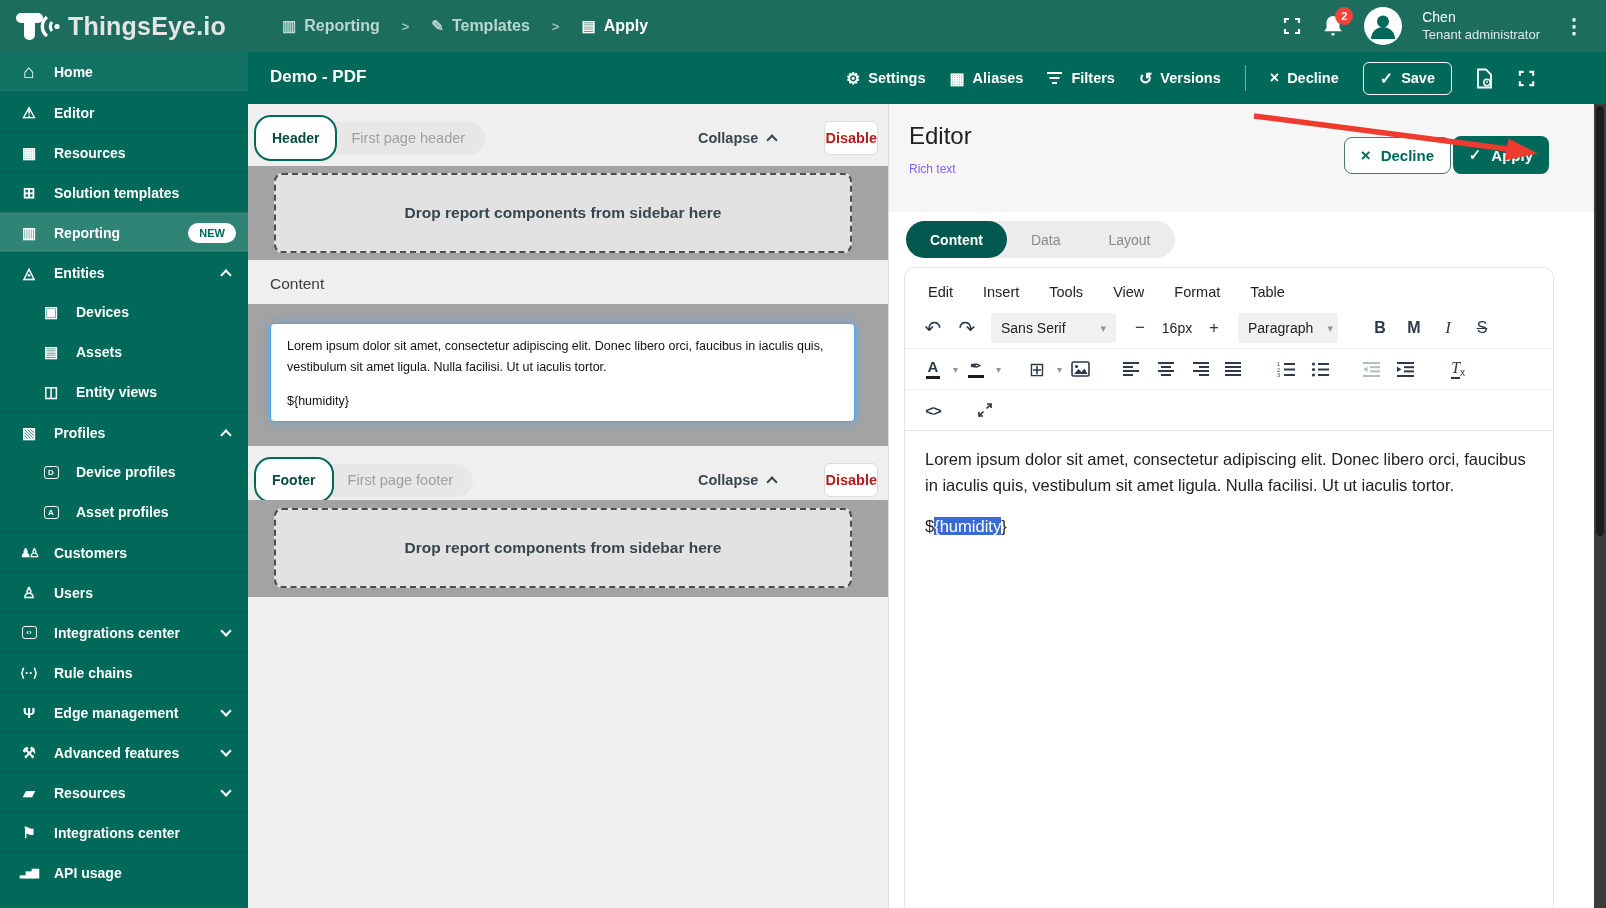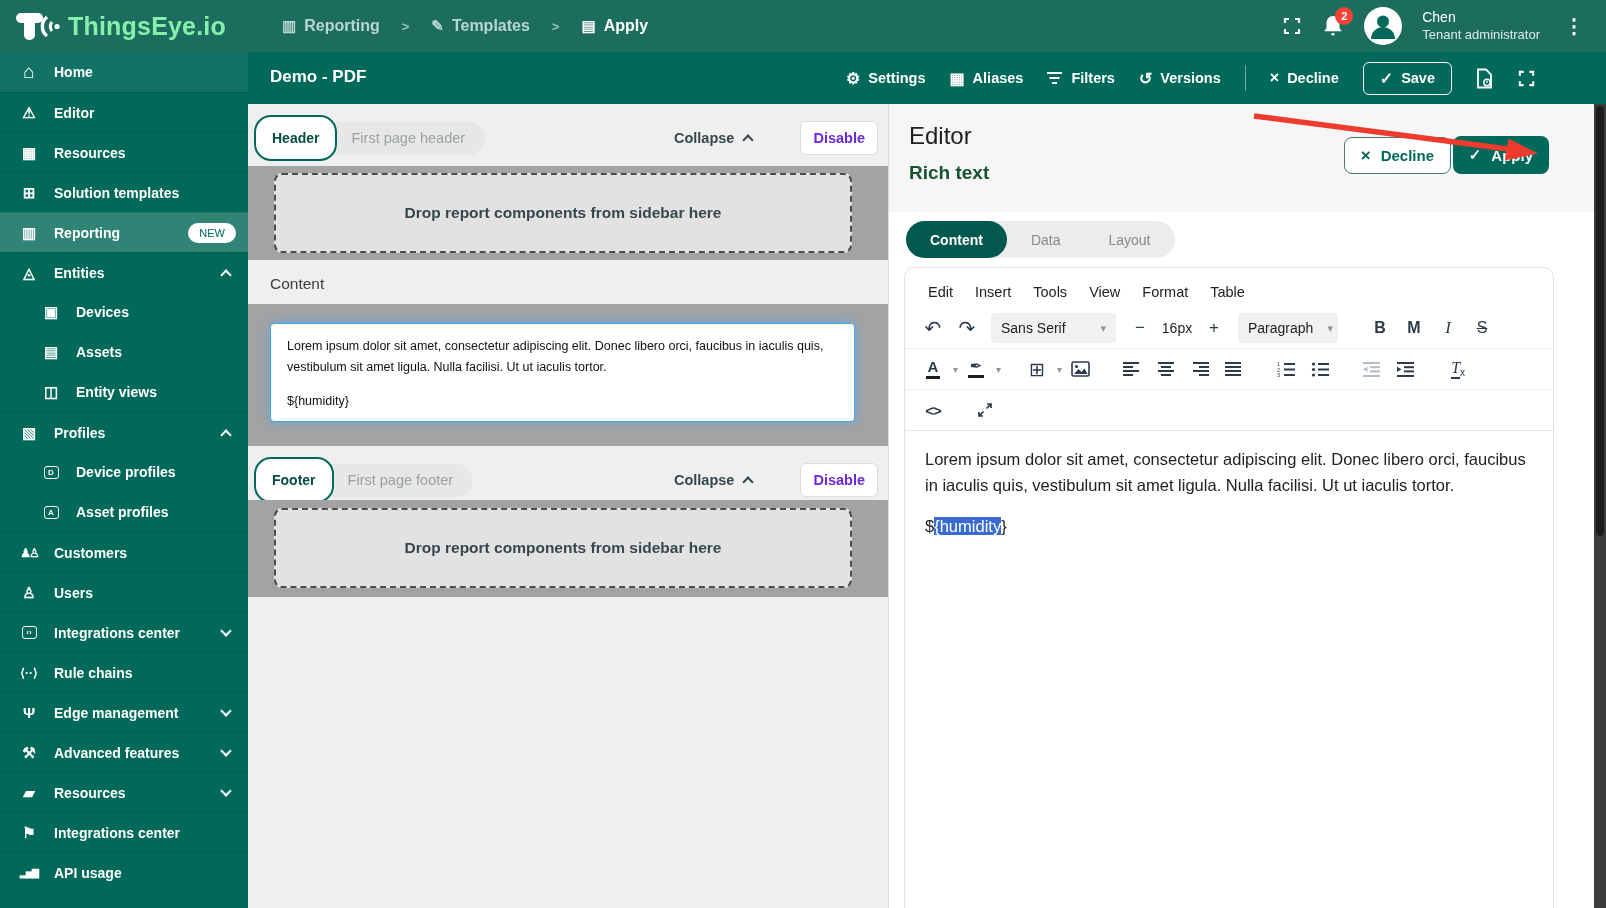--- a/index.html
+++ b/index.html
@@ -2,21 +2,21 @@
 <html><head>
 <meta charset="utf-8">
 <style>
   * { margin:0; padding:0; box-sizing:border-box; }
   html,body { width:1606px; height:908px; }
   body { font-family:"Liberation Sans", sans-serif; position:relative; overflow:hidden; background:#fff; }
 
   
   .topbar { position:absolute; left:0; top:0; width:1606px; height:52px; background:#1d6d5f; display:flex; align-items:center; z-index:20; }
   .logo { display:flex; align-items:center; gap:8px; margin-left:14px; }
-  .logo-text { color:#86efac; font-size:25px; font-weight:bold; letter-spacing:.2px; }
+  .logo-text { color:#e5e5e5; font-size:25px; font-weight:bold; letter-spacing:.2px; }
   .crumbs { position:absolute; left:282px; display:flex; align-items:center; gap:12px; color:#b9d6cf; font-size:16px; font-weight:600; }
   .crumb { display:flex; align-items:center; gap:8px; cursor:pointer; }
   .crumb .cicon { font-size:15px; }
   .crumb-sep { font-size:13px; font-weight:bold; color:#9cc2ba; margin:0 10px; }
   .crumb.current { color:#fff; }
   .top-right { position:absolute; right:18px; top:0; height:52px; display:flex; align-items:center; gap:20px; }
   .fs-top svg { display:block; }
   .bell-wrap { position:relative; }
   .badge { position:absolute; top:-7px; right:-9px; min-width:18px; height:18px; border-radius:9px; background:#f44336; color:#fff; font-size:11px; font-weight:bold; display:flex; align-items:center; justify-content:center; padding:0 4px; }
   .avatar { width:38px; height:38px; border-radius:50%; background:#fff; display:flex; align-items:center; justify-content:center; }
@@ -36,55 +36,55 @@
 
   
   .sidebar { position:absolute; left:0; top:52px; width:248px; height:856px; background:#00695a; z-index:18; }
   .srow { height:40px; display:flex; align-items:center; padding-left:18px; gap:14px; color:#fff; font-size:14px; font-weight:600; cursor:pointer; position:relative; }
   .srow.sep { border-top:1px solid rgba(0,0,0,.14); }
   .srow.child { padding-left:40px; }
   .srow.active { background:#2f8476; }
   .srow.hover { background:rgba(255,255,255,.07); }
   .sicon { width:22px; display:flex; justify-content:center; font-size:15px; flex:none; }
   .ibox { width:15px; height:13px; border:1.5px solid #fff; border-radius:3px; font-size:8px; font-weight:bold; display:flex; align-items:center; justify-content:center; }
-  .new-badge { position:absolute; right:12px; background:#fff; color:#00695a; font-size:11px; font-weight:normal; border-radius:11px; padding:4px 11px; }
+  .new-badge { position:absolute; right:12px; background:#fff; color:#00695a; font-size:11px; font-weight:bold; border-radius:11px; padding:4px 11px; }
   .chev { position:absolute; right:18px; width:8px; height:8px; border-right:2px solid #fff; border-bottom:2px solid #fff; }
   .chev.up { transform:rotate(-135deg); margin-top:4px; }
   .chev.down { transform:rotate(45deg); margin-top:-4px; }
   .mini-bars { font-size:9px; letter-spacing:-1px; }
 
   
   .leftcol { position:absolute; left:248px; top:104px; width:640px; height:804px; background:#efefef; }
   .white-sec { position:absolute; left:0; width:640px; background:#a3a3a3; }
   .chiprow { position:absolute; left:6px; right:10px; height:40px; display:flex; align-items:center; }
   .chip-group { display:flex; align-items:center; background:#e7e7e7; border-radius:17px; height:33px; }
   .chip-main { background:#fff; border:2px solid #00695a; border-radius:17px; height:46px; display:flex; align-items:center; padding:0 16px; font-size:14px; font-weight:bold; color:#054d42; }
   .chip-sub { color:#9aa0a3; font-size:14.5px; padding:0 20px 0 14px; }
   .collapse-btn { margin-left:auto; display:flex; align-items:center; gap:10px; color:#37474f; font-size:14.5px; font-weight:600; cursor:pointer; }
   .collapse-caret { width:8px; height:8px; border-right:2px solid #37474f; border-bottom:2px solid #37474f; transform:rotate(-135deg); margin-top:3px; }
-  .disable-btn { margin-left:48px; background:#fff; border:1px solid #dcdcdc; border-radius:6px; padding:8px 12px; color:#6d28d9; font-size:14.5px; font-weight:bold; cursor:pointer; }
+  .disable-btn { margin-left:48px; background:#fff; border:1px solid #dcdcdc; border-radius:6px; padding:8px 0; color:#b91c1c; font-size:14.5px; font-weight:bold; cursor:pointer; }
   .dropzone { position:absolute; background:#e2e2e2; border:2px dashed #4c4c4c; border-radius:8px; display:flex; align-items:center; justify-content:center; color:#37474f; font-size:15.5px; font-weight:600; }
   .sec-label { position:absolute; left:22px; color:#3d3d3d; font-size:15.5px; }
   .richbox { position:absolute; background:#fff; border:1px solid #42a5f5; border-radius:4px; box-shadow:0 0 12px rgba(66,165,245,.55); padding:12px 16px; font-size:12.5px; color:#111; line-height:1.65; }
   .richbox p + p { margin-top:14px; }
 
   
   .rightpanel { position:absolute; left:888px; top:104px; width:706px; height:804px; background:#fff; border-left:1px solid #ddd; }
   .rp-head { position:absolute; left:0; top:0; width:706px; height:108px; background:#f6f6f6; }
   .rp-title { position:absolute; left:20px; top:18px; font-size:24px; font-weight:500; color:#212121; }
-  .rp-sub { position:absolute; left:20px; top:58px; font-size:19px; color:#14532d;font-weight:bold; }
+  .rp-sub { position:absolute; left:20px; top:58px; font-size:12px; color:#8b5cf6; }
   .rp-decline { position:absolute; right:144px; top:33px; height:37px; background:#fff; border:1px solid #49766d; border-radius:8px; display:flex; align-items:center; gap:10px; padding:0 16px; color:#00695a; font-size:15px; font-weight:bold; cursor:pointer; }
   .rp-apply { position:absolute; right:46px; top:32px; height:38px; background:#00695a; border-radius:8px; display:flex; align-items:center; gap:10px; padding:0 16px; color:#fff; font-size:15px; font-weight:bold; cursor:pointer; }
   .tabs { position:absolute; left:17px; top:117px; display:flex; background:#ececec; border-radius:19px; height:37px; align-items:center; }
   .tab { padding:0 24px; font-size:14px; color:#8a8a8a; height:37px; display:flex; align-items:center; cursor:pointer; }
   .tab.selected { background:#00584e; color:#fff; font-weight:bold; border-radius:19px; }
 
   
   .tiny { position:absolute; left:15px; top:163px; width:650px; height:680px; border:1px solid #e3e3e3; border-radius:10px; background:#fff; overflow:hidden; }
-  .menubar { display:flex; gap:4px; padding:13px 14px 5px; }
+  .menubar { display:flex; gap:12px; padding:13px 14px 5px; }
   .menu-item { padding:3px 9px; font-size:14.5px; color:#222; border-radius:3px; cursor:pointer; }
   .tbrow { display:flex; align-items:center; padding:5px 12px; gap:2px; }
   .tbrow + .tbrow { border-top:1px solid #f0f0f0; }
   .tbtn { min-width:32px; height:30px; display:flex; align-items:center; justify-content:center; border-radius:4px; color:#2c3a49; font-size:17px; cursor:pointer; }
   .tbtn.disabled { color:#b4bcc5; }
   .tb-select { background:#f1f1f1; border-radius:4px; height:30px; display:flex; align-items:center; justify-content:space-between; padding:0 10px; font-size:14px; color:#222; margin:0 6px; cursor:pointer; }
   .tb-chev { color:#8d979f; font-size:11px; margin-left:14px; }
   .mini-chev { color:#8d979f; font-size:10px; margin-left:2px; cursor:pointer; }
   .size-label { font-size:14px; color:#222; min-width:38px; text-align:center; }
   .fmt-b { font-weight:bold; font-size:16px; }

